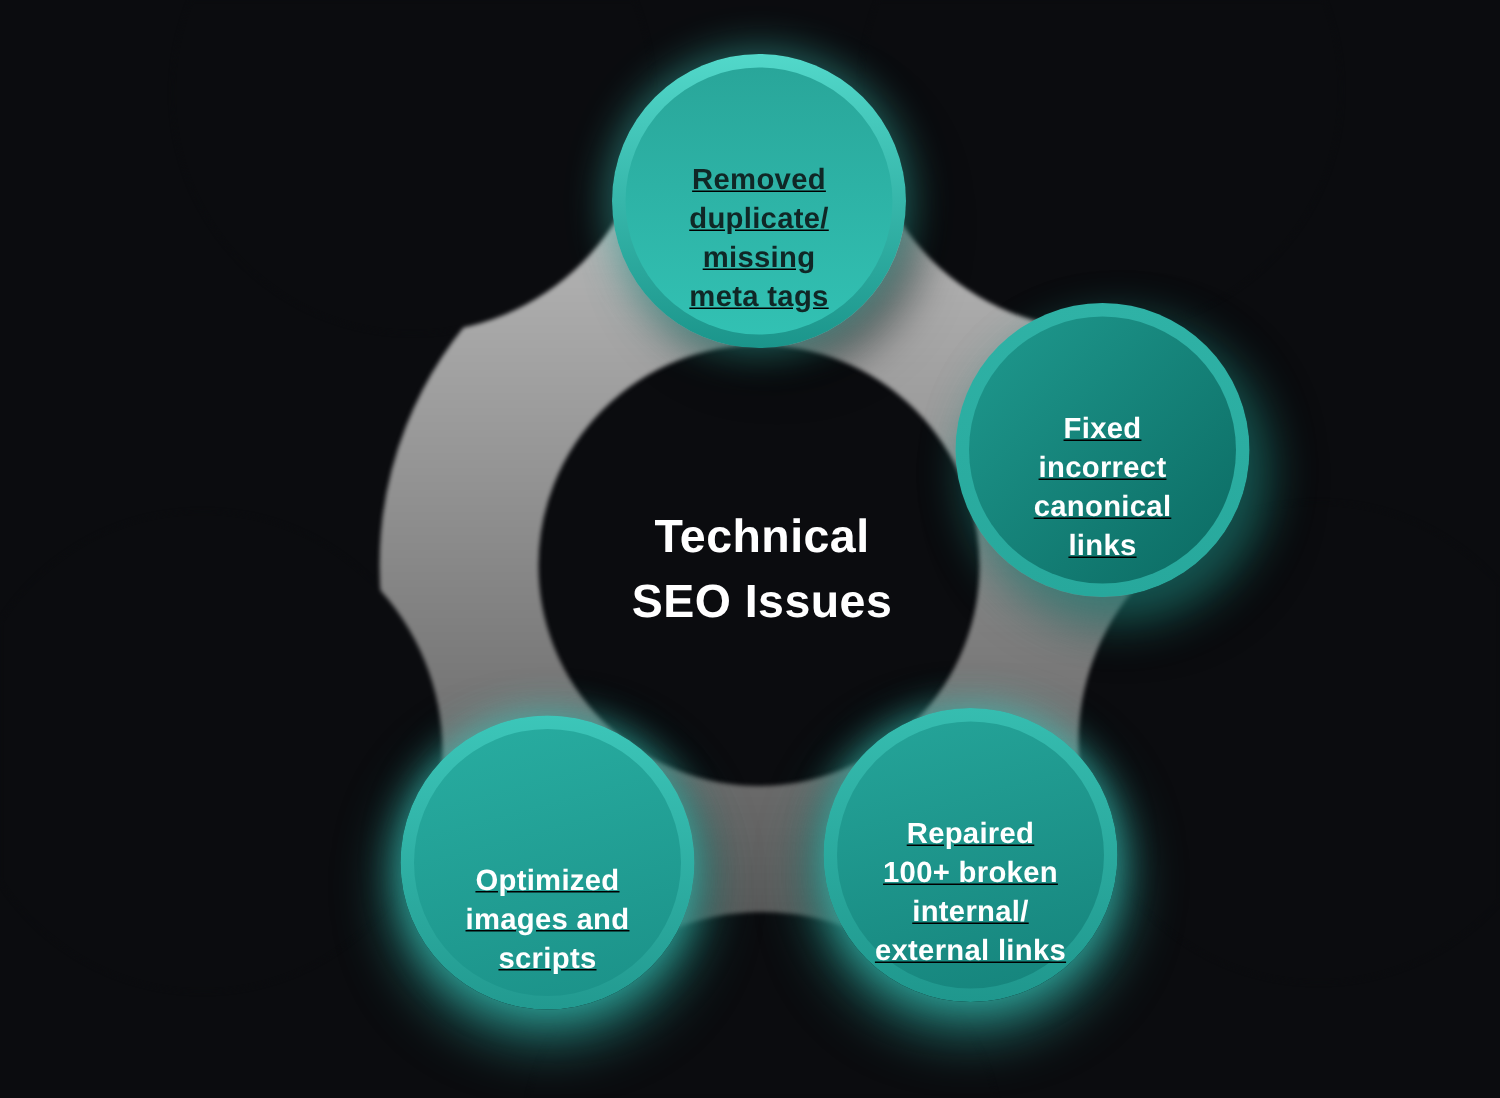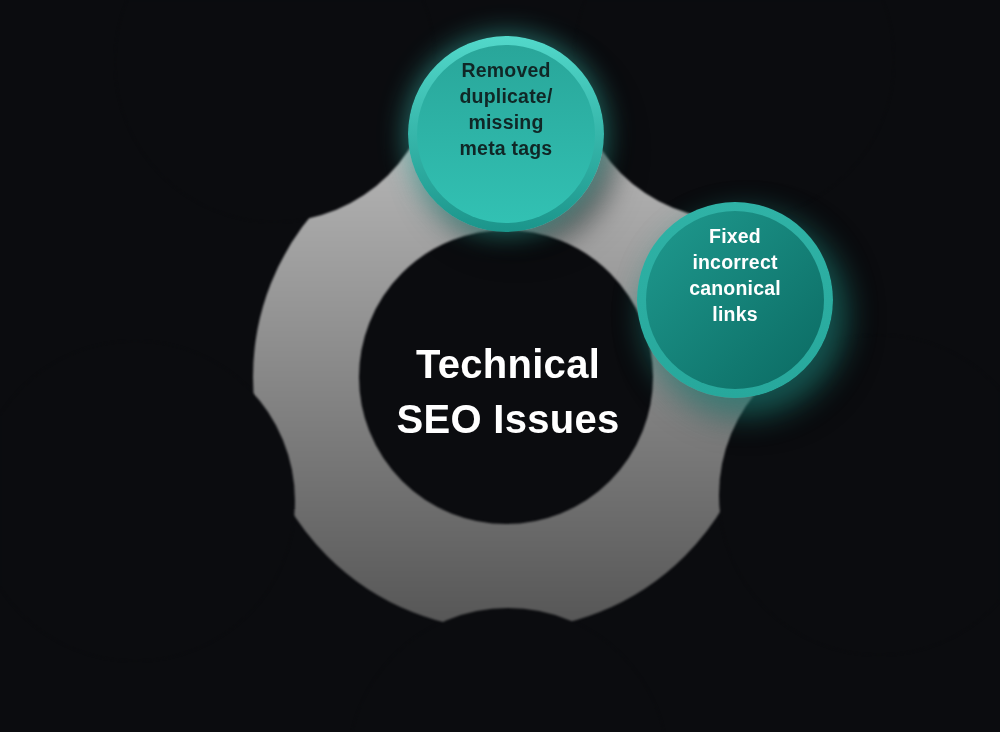--- a/index.html
+++ b/index.html
@@ -18,23 +18,24 @@
 
   
   .node {
     position: absolute;
     width: 196px; height: 196px;
     border-radius: 50%;
   }
   .node-face {
     position: absolute; inset: 9px;
     border-radius: 50%;
-    display: flex; align-items: flex-start; justify-content: center;
+    display: flex; align-items: flex-end; justify-content: center;
     text-align: center;
     padding: 12px;
+    text-decoration: underline;
   }
   .node-label {
     white-space: pre-line;
     font-size: 19.5px;
     font-weight: 600;
     line-height: 1.34;
     letter-spacing: 0.2px;
     color: var(--text, #fff);
   }
 
@@ -61,21 +62,21 @@
   .node--bottom-right { left: 549px; top: 472px;
     background: linear-gradient(180deg, var(--rim-top), var(--rim-bottom));
     box-shadow: 0 16px 36px 6px var(--glow), 0 0 24px var(--glow), -10px 10px 24px rgba(0,0,0,0.45); }
   .node--bottom-right .node-face { background: linear-gradient(165deg, var(--fill-top), var(--fill-bottom)); }
 
   
   .center-title {
     position: absolute;
     left: 356px; top: 337px; width: 304px;
     text-align: center;
-    font-size: 40px;
+    font-size: 31px;
     font-weight: 700;
     line-height: 1.38;
     letter-spacing: 0.3px;
     white-space: pre-line;
     color: #ffffff;
   }
 </style>
 </head>
 <body>
 
@@ -108,18 +109,33 @@
 
   <div class="node node--right" style="--rim-top: #2fb2a6; --rim-bottom: #27a89c; --fill-top: #1f9a8f; --fill-bottom: #0b6a62; --glow: rgba(45,205,190,0.40); --text: #ffffff;">
     <div class="node-face">
       <span class="node-label">Fixed
 incorrect
 canonical
 links</span>
     </div>
   </div>
 
+  <div class="node node--bottom-left" style="--rim-top: #3cc6b9; --rim-bottom: #229a90; --fill-top: #28ada1; --fill-bottom: #1b9188; --glow: rgba(62,226,211,0.50); --text: #ffffff;">
+    <div class="node-face">
+      <span class="node-label">Optimized
+images and
+scripts</span>
+    </div>
+  </div>
 
+  <div class="node node--bottom-right" style="--rim-top: #36bdb0; --rim-bottom: #1f978d; --fill-top: #25a59a; --fill-bottom: #15837b; --glow: rgba(62,226,211,0.50); --text: #ffffff;">
+    <div class="node-face">
+      <span class="node-label">Repaired
+100+ broken
+internal/
+external links</span>
+    </div>
+  </div>
 
   <div class="center-title" style="color: rgb(255, 255, 255);">Technical
 SEO Issues</div>
 
 </div>
 
 </body></html>

